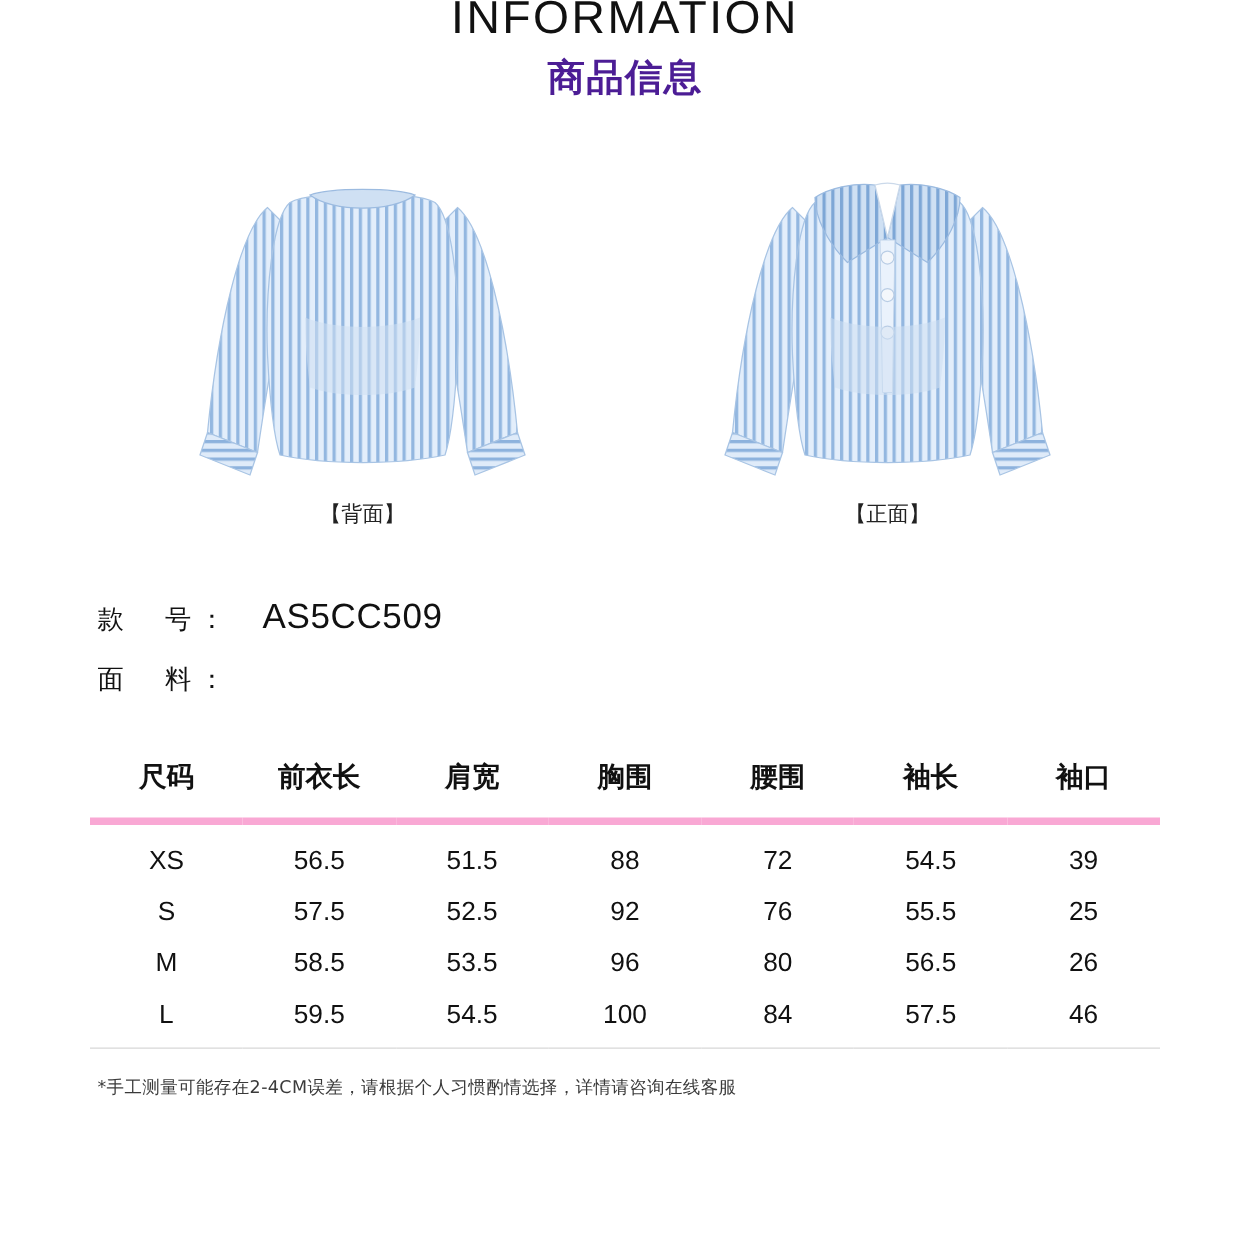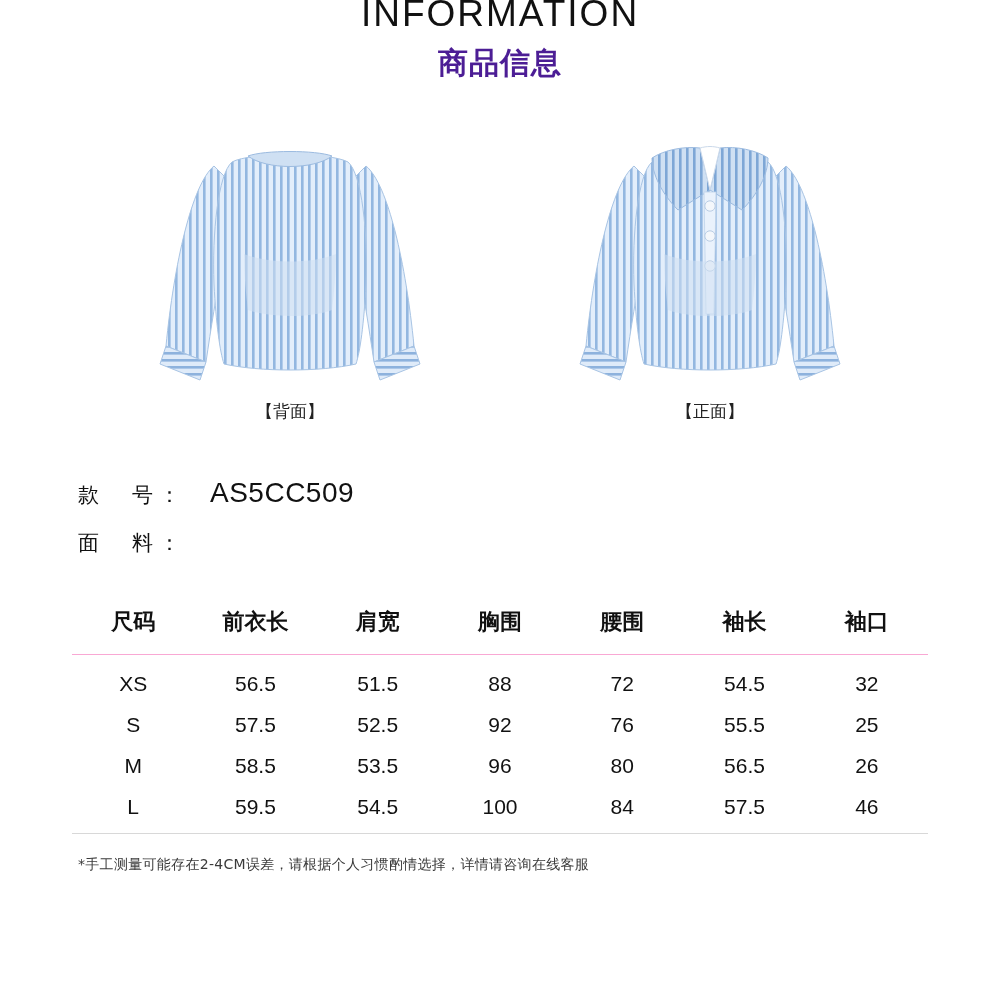--- a/index.html
+++ b/index.html
@@ -101,21 +101,21 @@
     padding: 0;
     height: 41px;
     vertical-align: middle;
   }
   .size-table thead th {
     font-size: 22px;
     font-weight: 700;
     color: #111;
     font-family: "DejaVu Sans", sans-serif;
     padding-bottom: 12px;
-    border-bottom: 1px solid #f9a8d4;
+    border-bottom: 6px solid #f9a8d4;
   }
   .size-table tbody td {
     font-size: 21px;
     color: #111;
     font-family: "Liberation Sans", sans-serif;
   }
   .size-table tbody tr:first-child td {
     padding-top: 8px;
     text-align: center;
   }
@@ -244,21 +244,21 @@
     </tr>
   </thead>
   <tbody>
     <tr>
       <td>XS</td>
       <td>56.5</td>
       <td>51.5</td>
       <td>88</td>
       <td>72</td>
       <td>54.5</td>
-      <td>32</td>
+      <td>39</td>
     </tr>
     <tr>
       <td>S</td>
       <td>57.5</td>
       <td>52.5</td>
       <td>92</td>
       <td>76</td>
       <td>55.5</td>
       <td>25</td>
     </tr>

